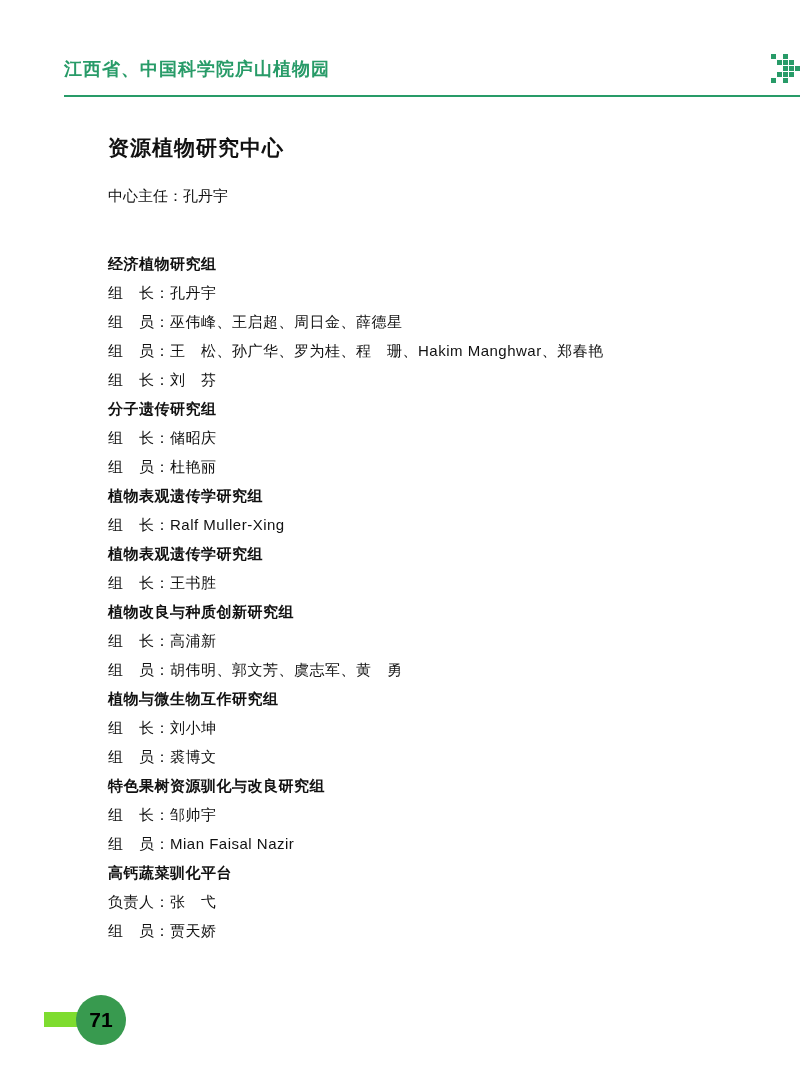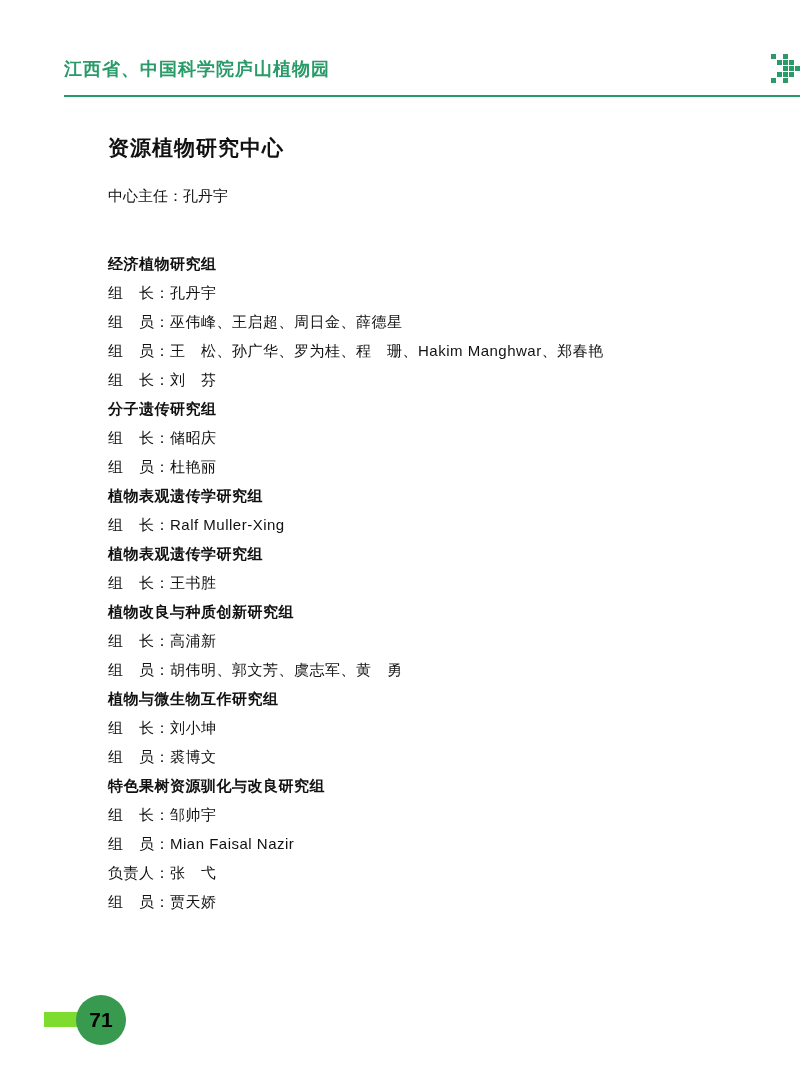--- a/index.html
+++ b/index.html
@@ -166,20 +166,21 @@
         <div class="sec-row">组　长：王书胜</div>
         <div class="sec-heading">植物改良与种质创新研究组</div>
         <div class="sec-row">组　长：高浦新</div>
         <div class="sec-row">组　员：胡伟明、郭文芳、虞志军、黄　勇</div>
         <div class="sec-heading">植物与微生物互作研究组</div>
         <div class="sec-row">组　长：刘小坤</div>
         <div class="sec-row">组　员：裘博文</div>
         <div class="sec-heading">特色果树资源驯化与改良研究组</div>
         <div class="sec-row">组　长：邹帅宇</div>
         <div class="sec-row">组　员：Mian Faisal Nazir</div>
+        <div class="sec-heading">高钙蔬菜驯化平台</div>
         <div class="sec-row">负责人：张　弋</div>
         <div class="sec-row">组　员：贾天娇</div>
       </div>
   </div>
 
   <div class="page-bar"></div>
   <div class="page-badge">
     <span>71</span>
   </div>
 

